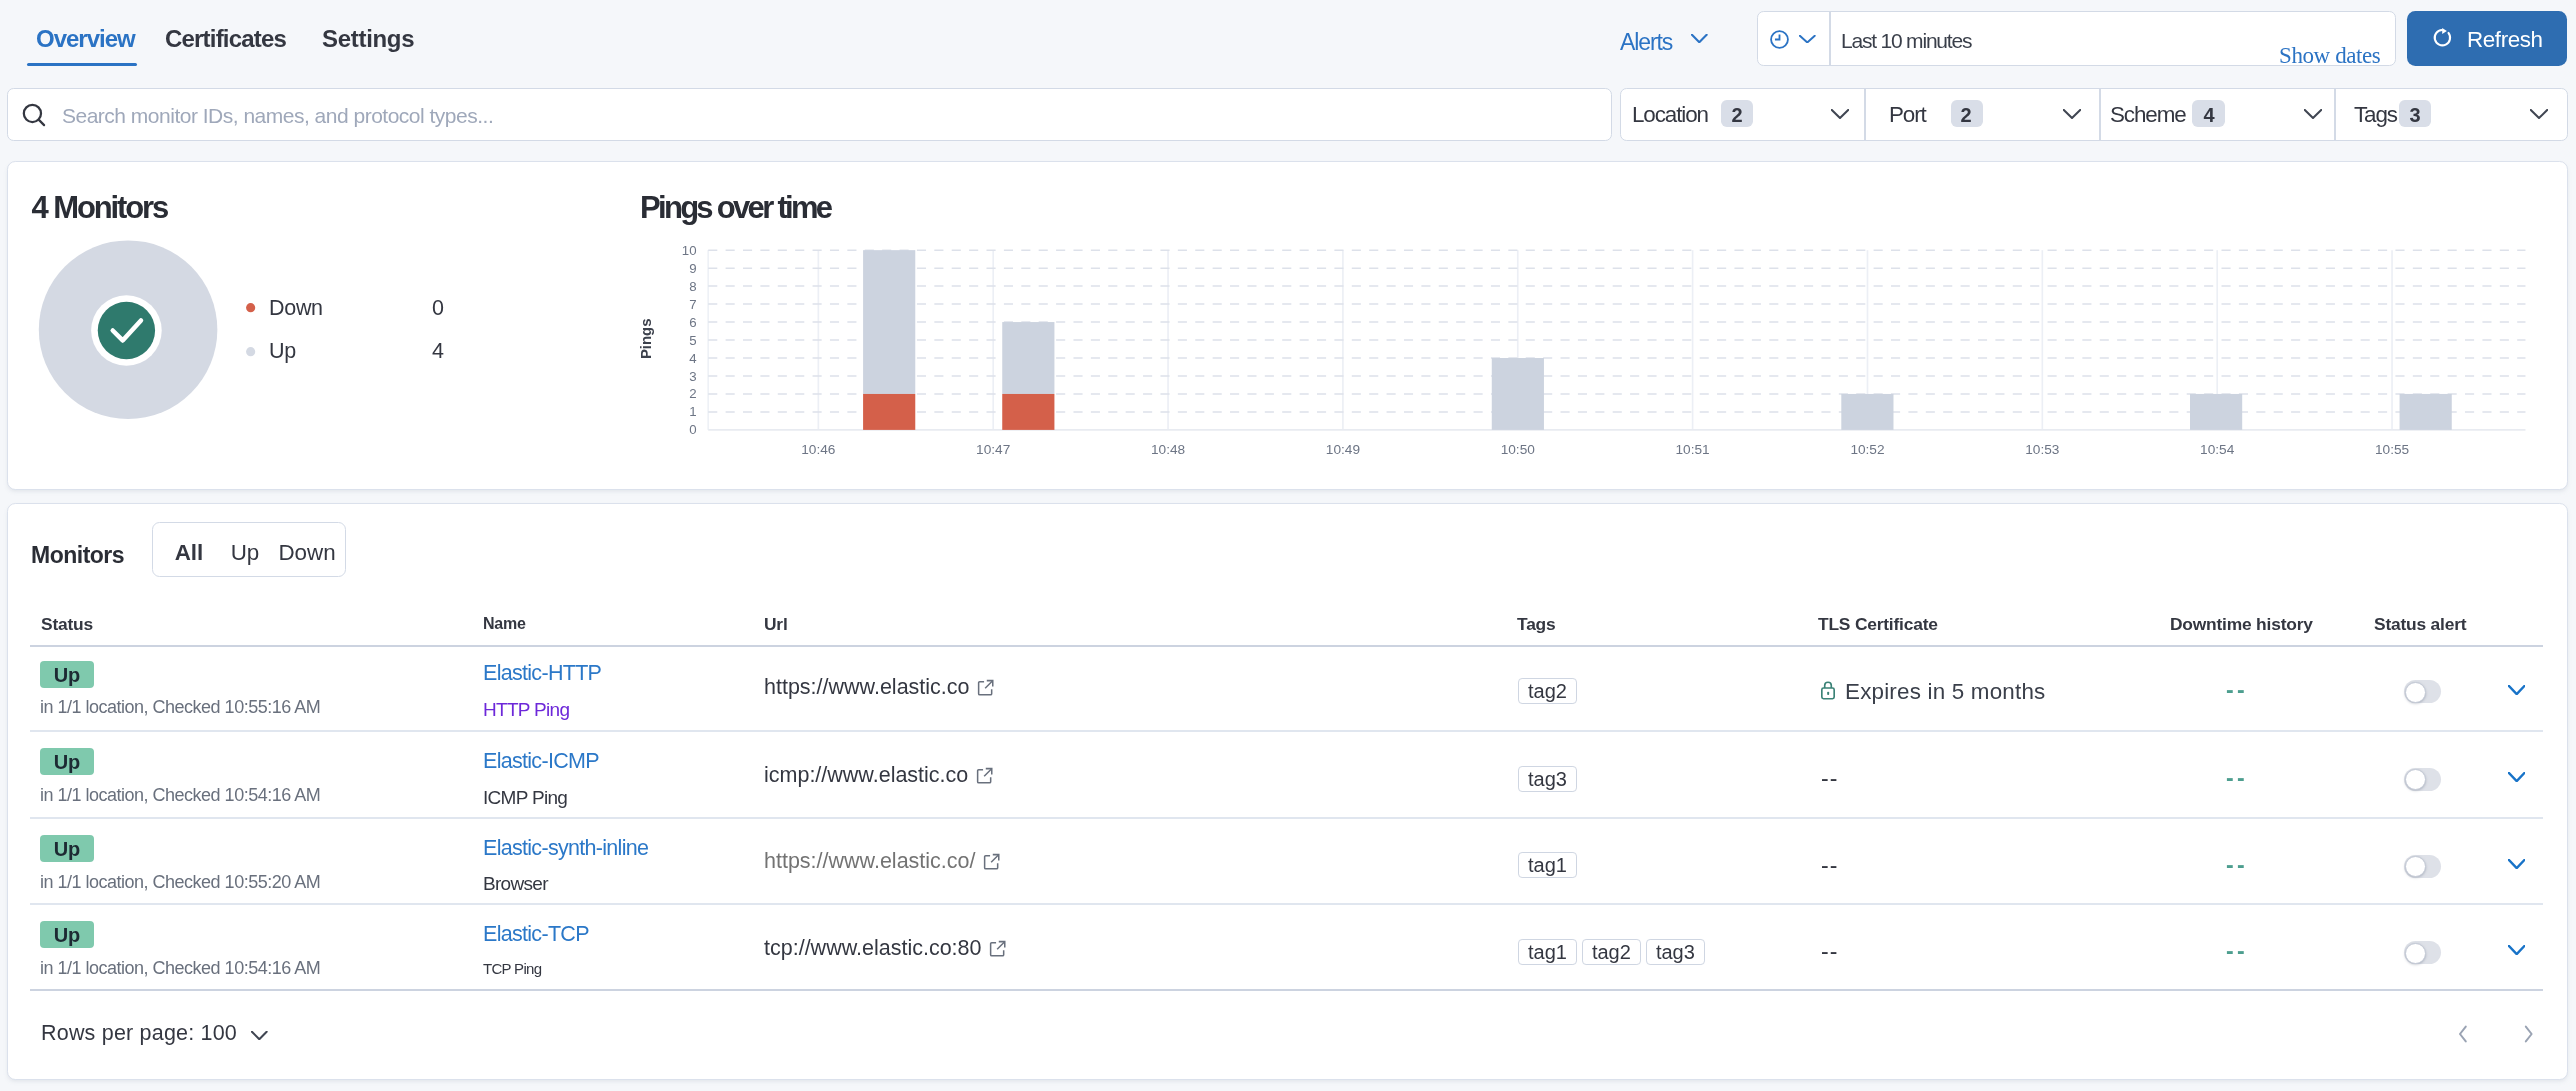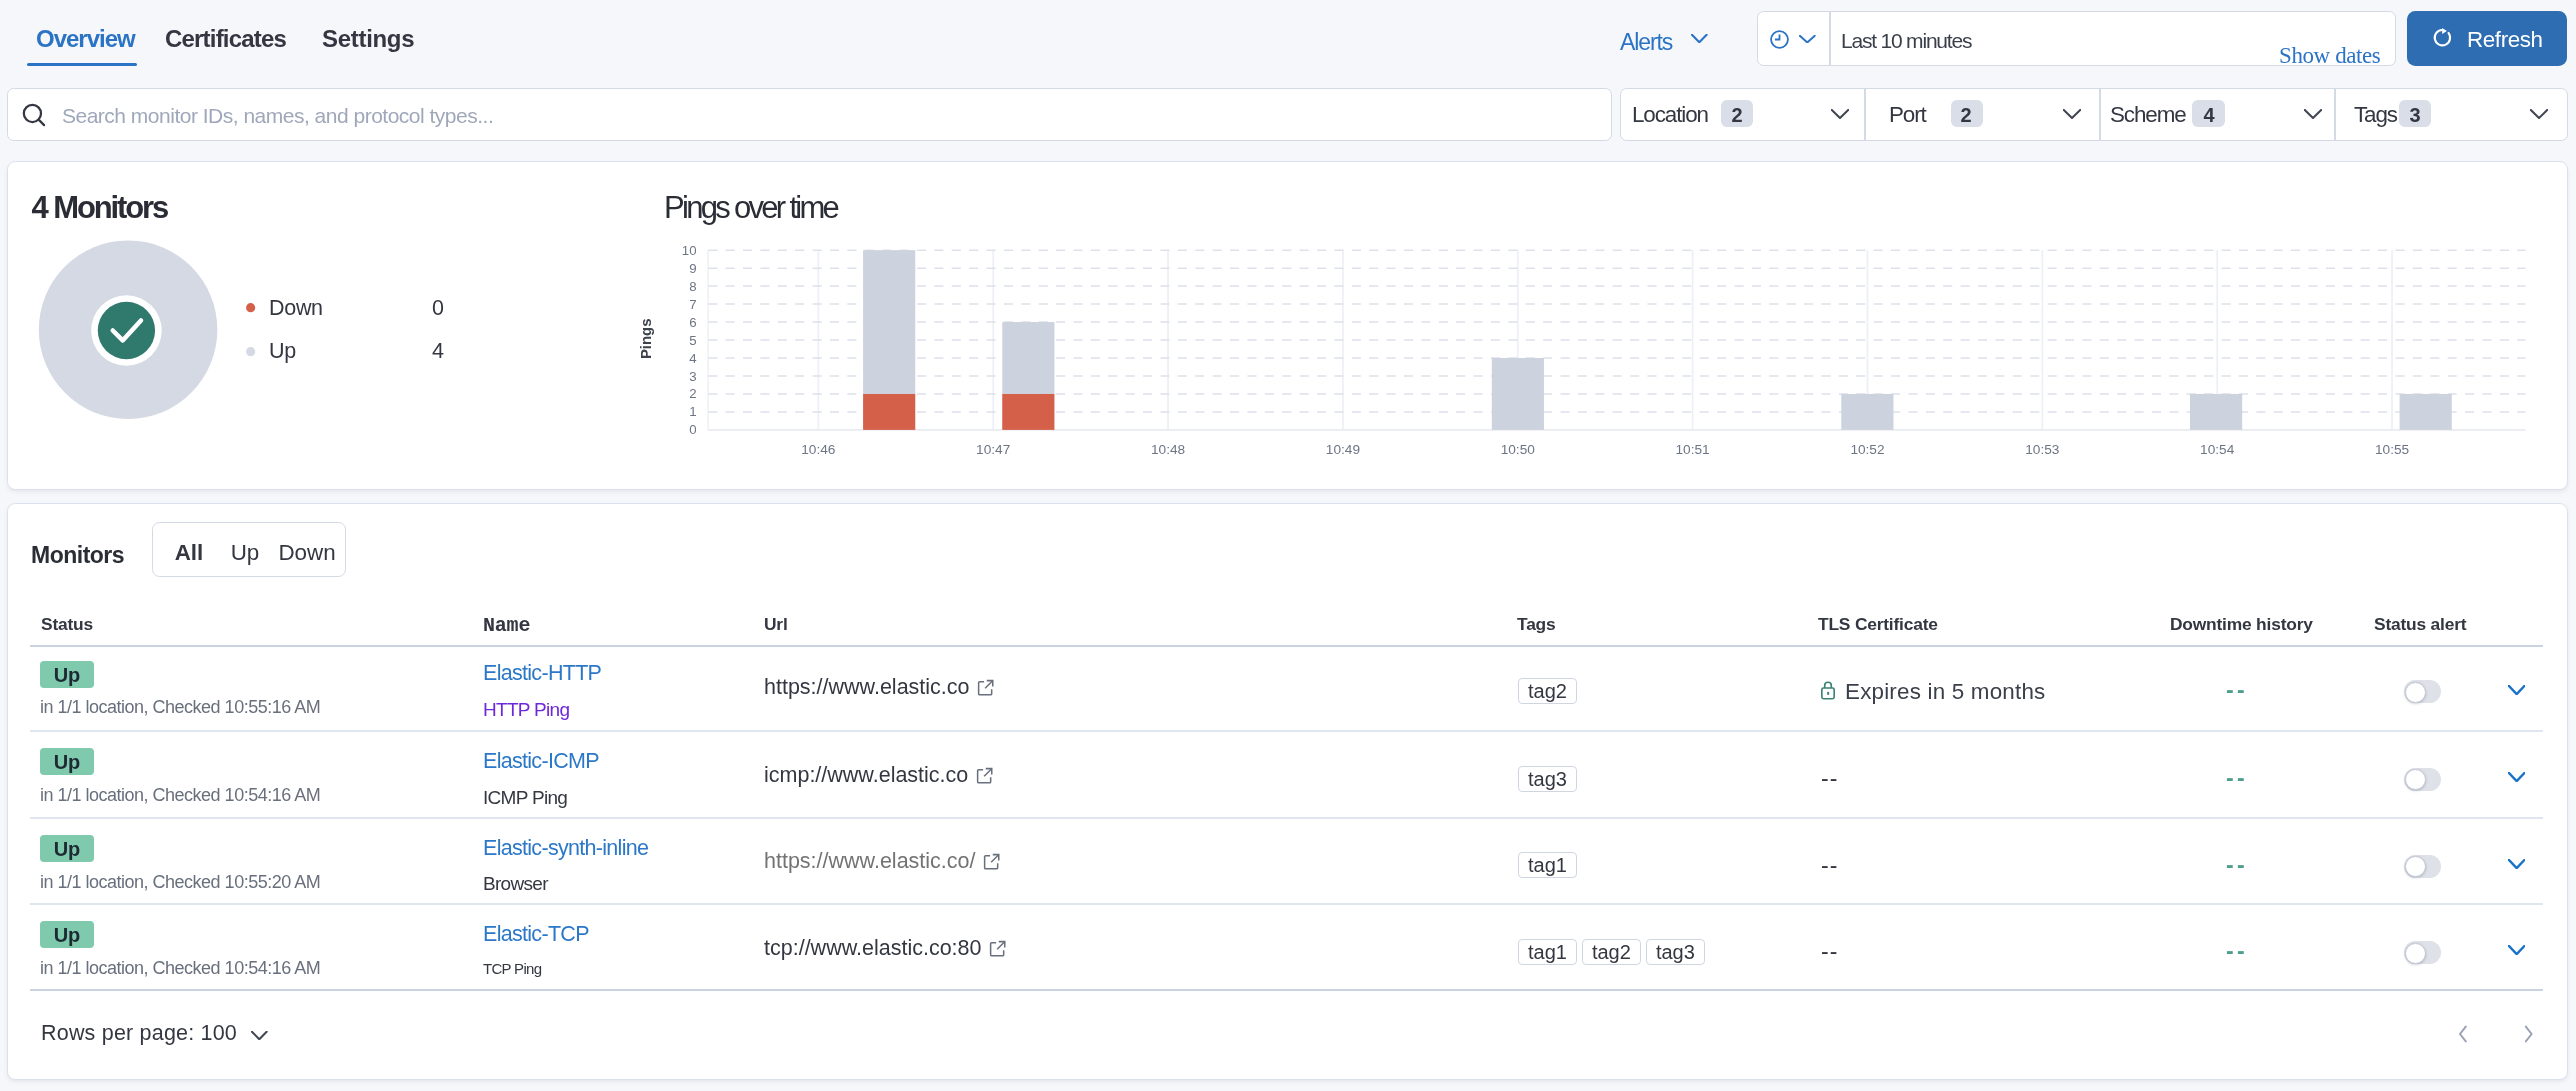--- a/index.html
+++ b/index.html
@@ -63,21 +63,21 @@
     <path d="M1 1 L11.0 11 L21 1" fill="none" stroke="#404652" stroke-width="2.5" stroke-linecap="round" stroke-linejoin="round"></path>
   </svg>
 <div class="t" style="left:2354px;top:104px;font-size:22.4px;color:#343741;letter-spacing:-1.1px;">Tags</div>
 <div class="abs" style="left:2399px;top:100px;width:32px;height:27px;background:#d9dee8;border-radius:5.8px;"></div>
 <div class="t" style="left:2415px;top:105px;font-size:20px;color:#343741;font-weight:700;transform:translateX(-50%);">3</div>
 <svg class="abs" style="left:2530px;top:109px;" width="18" height="10" viewBox="0 0 22 12">
     <path d="M1 1 L11.0 11 L21 1" fill="none" stroke="#404652" stroke-width="2.5" stroke-linecap="round" stroke-linejoin="round"></path>
   </svg>
 <div class="panel" style="left:6.6px;top:161px;width:2561px;height:329px;box-sizing:border-box;"></div>
 <div class="t" style="left:31.5px;top:192px;font-size:31px;color:#2a2d35;font-weight:700;letter-spacing:-2.1px;">4 Monitors</div>
-<div class="t" style="left:640px;top:192px;font-size:31px;color:#2a2d35;font-weight:400;letter-spacing:-2.7px;margin-left:24px;">Pings over time</div>
+<div class="t" style="left:640px;top:192px;font-size:31px;color:#2a2d35;font-weight:700;letter-spacing:-2.7px;">Pings over time</div>
 <svg class="abs" style="left:33px;top:235px;" width="191" height="191" viewBox="0 0 230 230">
 <circle cx="114.5" cy="114" r="107.5" fill="#d4d9e3"></circle>
 <circle cx="112.5" cy="115" r="42.5" fill="#fff"></circle>
 <circle cx="112.5" cy="115" r="34.5" fill="#2f7a6d"></circle>
 <path d="M96 115 L108 127 L130 103" fill="none" stroke="#fff" stroke-width="5.5" stroke-linecap="round" stroke-linejoin="round"></path>
 </svg>
 <svg class="abs" style="left:244px;top:301px;" width="13.3" height="13.3" viewBox="0 0 16 16">
     <circle cx="8" cy="8" r="5.5" fill="#d4604a"></circle>
   </svg>
 <div class="t" style="left:269px;top:298px;font-size:21.5px;color:#343741;letter-spacing:-0.3px;">Down</div>
@@ -141,21 +141,21 @@
     <text x="2887.9" y="548" font-size="16.5" fill="#6d7585" text-anchor="middle">10:55</text>
     <text x="786" y="409" font-size="18" font-weight="bold" fill="#3c414c" text-anchor="middle" transform="rotate(-90 786 409)">Pings</text>
   </svg>
 <div class="panel" style="left:6.6px;top:503px;width:2561px;height:577px;box-sizing:border-box;"></div>
 <div class="t" style="left:31px;top:544px;font-size:23px;color:#2a2d35;font-weight:700;letter-spacing:-0.5px;">Monitors</div>
 <div class="abs" style="left:152px;top:522px;width:194px;height:55px;background:#fff;border:1.7px solid #d3dae6;border-radius:7.5px;box-sizing:border-box;"></div>
 <div class="t" style="left:189px;top:542px;font-size:22.4px;color:#343741;font-weight:700;transform:translateX(-50%);">All</div>
 <div class="t" style="left:245px;top:542px;font-size:22.4px;color:#343741;transform:translateX(-50%);">Up</div>
 <div class="t" style="left:307px;top:542px;font-size:22.4px;color:#343741;transform:translateX(-50%);">Down</div>
 <div class="t" style="left:41px;top:616px;font-size:17.4px;color:#343741;font-weight:700;letter-spacing:-0.2px;">Status</div>
-<div class="t" style="left:483px;top:616px;font-size:20px;color:#343741;font-weight:700;letter-spacing:-0.2px;font-family:Liberation Mono, monospace;">Name</div>
+<div class="t" style="left:483px;top:616px;font-size:16px;color:#343741;font-weight:700;letter-spacing:-0.2px;">Name</div>
 <div class="t" style="left:764px;top:616px;font-size:17.4px;color:#343741;font-weight:700;letter-spacing:-0.2px;">Url</div>
 <div class="t" style="left:1517px;top:616px;font-size:17.4px;color:#343741;font-weight:700;letter-spacing:-0.2px;">Tags</div>
 <div class="t" style="left:1818px;top:616px;font-size:17.4px;color:#343741;font-weight:700;letter-spacing:-0.2px;">TLS Certificate</div>
 <div class="t" style="left:2170px;top:616px;font-size:17.4px;color:#343741;font-weight:700;letter-spacing:-0.2px;text-align:right;">Downtime history</div>
 <div class="t" style="left:2374px;top:616px;font-size:17.4px;color:#343741;font-weight:700;letter-spacing:-0.2px;">Status alert</div>
 <div class="abs" style="left:30px;top:645px;width:2513px;height:1.5px;background:#ccd3e0;"></div>
 <div class="abs" style="left:30px;top:730px;width:2513px;height:1.5px;background:#e0e6ef;"></div>
 <div class="abs" style="left:30px;top:817px;width:2513px;height:1.5px;background:#e0e6ef;"></div>
 <div class="abs" style="left:30px;top:903px;width:2513px;height:1.5px;background:#e0e6ef;"></div>
 <div class="abs" style="left:30px;top:989px;width:2513px;height:1.5px;background:#ccd3e0;"></div>

